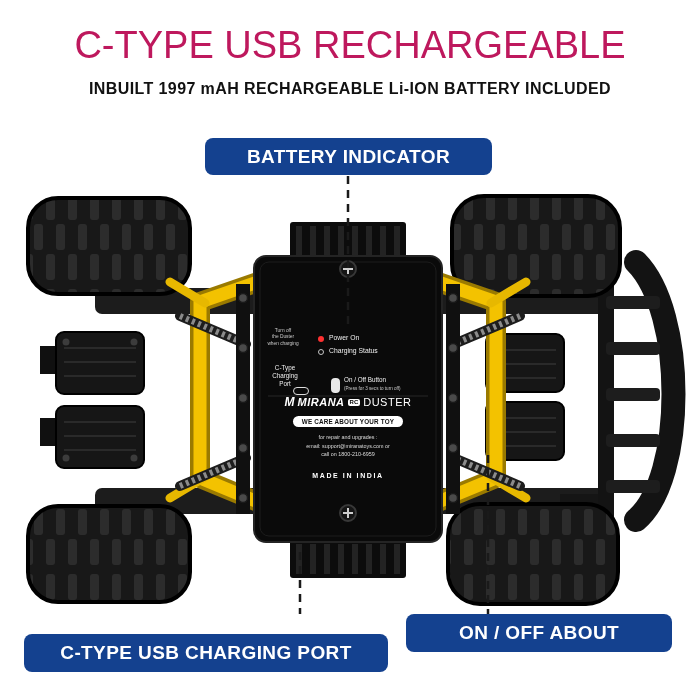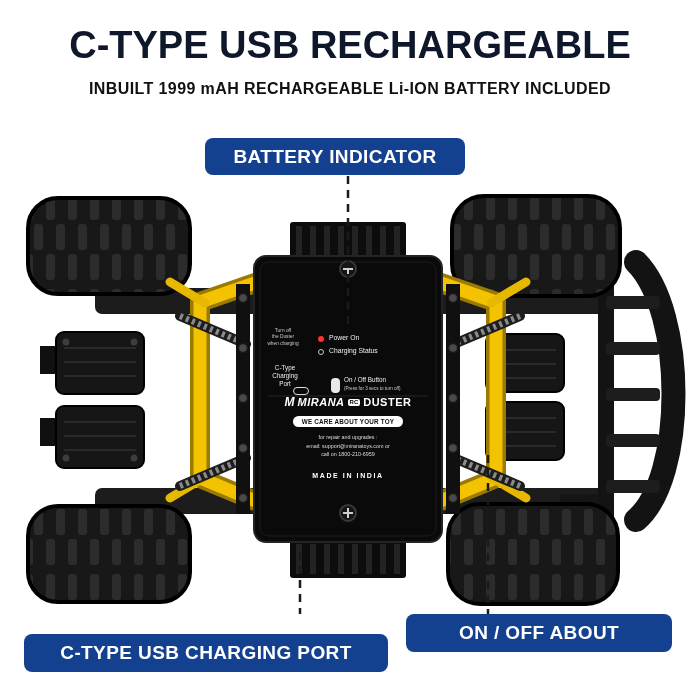--- a/index.html
+++ b/index.html
@@ -1,36 +1,36 @@
 <!DOCTYPE html>
 <html><head>
 <meta charset="utf-8">
 <style>
   * { box-sizing: border-box; margin: 0; padding: 0; }
   body { background:#fff; font-family:"Liberation Sans", sans-serif; }
   .stage { position:relative; width:700px; height:700px; background:#ffffff; overflow:hidden; }
 
   .title {
     position:absolute; top:24px; left:0; right:0;
-    text-align:center; font-size:38px; font-weight:700;
-    color:#0f172a; letter-spacing:0px;
+    text-align:center; font-size:38px; font-weight:400;
+    color:#be185d; letter-spacing:0px;
   }
   .subtitle {
     position:absolute; top:80px; left:0; right:0;
     text-align:center; font-size:16px; font-weight:600;
     color:#111; letter-spacing:0.4px;
   }
 
   .callout {
     position:absolute; background:#14418f; color:#fff;
     display:flex; align-items:center; justify-content:center;
     font-weight:800; font-size:19px; letter-spacing:0.4px;
     border-radius:8px; z-index:5;
   }
-  .callout.top    { top:138px; left:205px; width:260px; height:37px; }
+  .callout.top    { top:138px; left:205px; width:287px; height:37px; }
   .callout.b-left { top:634px; left:24px;  width:364px; height:38px; }
   .callout.b-right{ top:614px; left:406px; width:266px; height:38px; }
 
   svg.car, svg.lines { position:absolute; left:0; top:0; }
   svg.car   { z-index:1; }
   svg.lines { z-index:4; pointer-events:none; }
 
   
   .panel-overlay { position:absolute; left:254px; top:256px; width:188px; height:286px; z-index:2; color:#eee; }
   .panel-overlay > div { position:absolute; }
@@ -44,33 +44,33 @@
   .p-led2-label { left:75px; top:91px; }
   .p-port-label { left:6px; top:108px; width:50px; font-size:6.3px; line-height:1.3; text-align:center; color:#efefef; }
   .p-port-icon  { left:39px; top:131px; width:16px; height:8px; border:1.5px solid #ddd; border-radius:4px; }
   .p-btn-icon   { left:77px; top:122px; width:9px; height:15px; background:#e8e8e8; border-radius:4px; }
   .p-btn-label  { left:90px; top:120px; font-size:6.3px; color:#efefef; }
   .p-btn-note   { left:90px; top:130px; width:72px; font-size:4.6px; color:#c9c9c9; line-height:1.25; }
   .p-brand { top:139px; left:0; right:0; display:flex; align-items:center; justify-content:center; gap:3px; color:#fff; }
   .logo-m  { font-weight:900; font-style:italic; font-size:12px; }
   .brand-name { font-weight:800; font-style:italic; font-size:11px; letter-spacing:0.5px; }
   .brand-tag  { background:#fff; color:#000; font-size:6px; font-weight:800; padding:0.5px 2px; border-radius:2px; }
-  .brand-model{ font-weight:700; font-size:11px; letter-spacing:0.5px; }
+  .brand-model{ font-weight:400; font-size:11px; letter-spacing:0.5px; }
   .p-care { top:160px; left:0; right:0; display:flex; justify-content:center; }
   .care-pill { background:#fff; color:#111; font-size:6.3px; font-weight:800; padding:2px 9px; border-radius:8px; letter-spacing:0.2px; }
   .p-support { top:177px; left:0; right:0; text-align:center; font-size:5.4px; line-height:1.6; color:#dcdcdc; }
   .p-madein  { top:216px; left:0; right:0; text-align:center; font-size:7px; font-weight:800; letter-spacing:1.6px; color:#fff; }
 </style>
 </head>
 <body>
 
 <div class="stage">
 
   <div class="title">C-TYPE USB RECHARGEABLE</div>
-  <div class="subtitle">INBUILT 1999 mAH RECHARGEABLE Li-ION BATTERY INCLUDED</div>
+  <div class="subtitle">INBUILT 1997 mAH RECHARGEABLE Li-ION BATTERY INCLUDED</div>
 
   <svg class="car" width="700" height="700" viewBox="0 0 700 700">
     <defs>
       <pattern id="tread" width="22" height="95" patternUnits="userSpaceOnUse">
         <rect width="22" height="95" fill="#181818"></rect>
         <rect x="2" y="4" width="9" height="26" rx="3" fill="#2c2c2c"></rect>
         <rect x="12" y="34" width="9" height="26" rx="3" fill="#2c2c2c"></rect>
         <rect x="2" y="64" width="9" height="26" rx="3" fill="#2c2c2c"></rect>
       </pattern>
     </defs>

